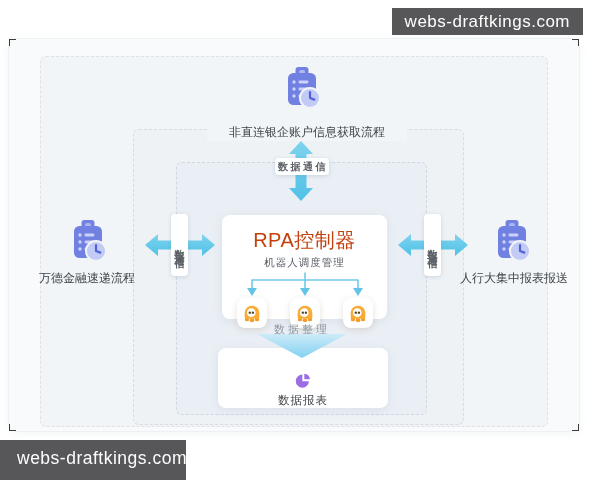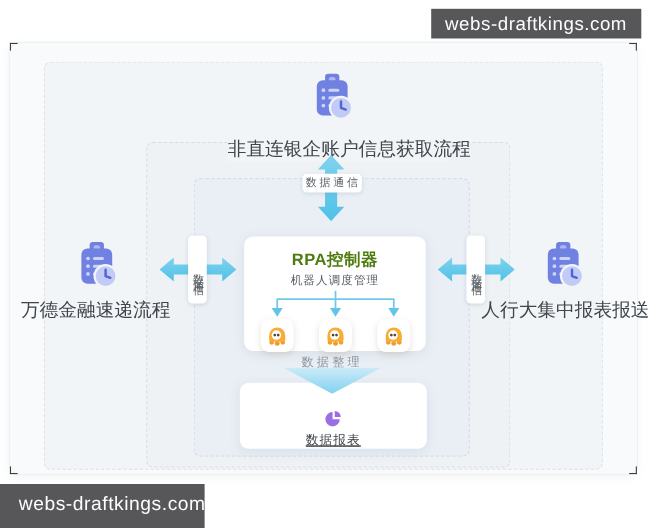--- a/index.html
+++ b/index.html
@@ -23,55 +23,55 @@
   .c-bl { left:9px;  top:424px; border-left:1.5px solid #3c3c3c; border-bottom:1.5px solid #3c3c3c; }
   .c-br { left:572px; top:424px; border-right:1.5px solid #3c3c3c; border-bottom:1.5px solid #3c3c3c; }
 
   .zone { position:absolute; border-radius:6px; }
   .zone1 { left:40px;  top:56px;  width:508px; height:371px; background:#f2f5f7; border:1px dashed #dde2e7; }
   .zone2 { left:133px; top:129px; width:331px; height:296px; background:#eef2f5; border:1px dashed #d6dce2; }
   .zone3 { left:176px; top:162px; width:251px; height:253px; background:#eaeff5; border:1px dashed #d0d7e0; }
 
   
   .node-icon { position:absolute; z-index:6; }
-  .node-label { position:absolute; z-index:7; font-size:17px; color:#3f454b; text-align:center; white-space:nowrap; }
+  .node-label { position:absolute; z-index:7; font-size:12px; color:#3f454b; text-align:center; white-space:nowrap; }
   .lbl-top   { left:207px; top:124px; width:200px; background:#f2f5f7; }
   .lbl-left  { left:7px;   top:270px; width:160px; }
   .lbl-right { left:434px; top:270px; width:160px; }
 
   
   .arrow { position:absolute; z-index:8; }
   .comm-pill { position:absolute; z-index:9; background:#ffffff; border-radius:4px;
-    color:#5a6066; font-size:10px; box-shadow:0 1px 4px rgba(120,140,160,.28); }
+    color:#5a6066; font-size:10px; box-shadow:0 1px 4px rgba(120,140,160,.28);font-weight:bold; }
   .pill-h { left:275px; top:158px; width:54px; height:17px; line-height:17px;
     text-align:center; letter-spacing:2.5px; padding-left:2px; }
   .pill-v { width:17px; height:62px; writing-mode:vertical-rl; text-orientation:upright;
     letter-spacing:3px; text-align:center; line-height:17px; padding-top:4px; }
   .pill-vl { left:171px; top:214px; }
   .pill-vr { left:424px; top:214px; }
 
   
   .ctrl-box { position:absolute; left:222px; top:215px; width:165px; height:104px;
     background:#ffffff; border-radius:8px; z-index:6; text-align:center;
     box-shadow:0 2px 10px rgba(130,150,175,.16); }
-  .ctrl-title { margin-top:12px; font-size:15px; font-weight:bold; color:#4d7c0f; letter-spacing:.5px; }
+  .ctrl-title { margin-top:12px; font-size:20px; font-weight:normal; color:#c2410c; letter-spacing:.5px; }
   .ctrl-sub { margin-top:2px; font-size:10.5px; color:#565c63; letter-spacing:1px; }
   .ctrl-connector { display:block; margin:2px auto 0; }
   .robot-row { display:flex; justify-content:center; gap:23px; margin-top:0; }
   .robot-tile { width:30px; height:30px; background:#fff; border-radius:8px;
     box-shadow:0 2px 6px rgba(160,140,100,.25); display:flex; align-items:center; justify-content:center; }
 
   
   .processing { position:absolute; left:222px; top:322px; width:160px; z-index:7;
     text-align:center; font-size:11px; letter-spacing:3px; color:#8d97a1; }
   .big-arrow { position:absolute; left:257px; top:334px; z-index:6; }
   .out-box { position:absolute; left:218px; top:348px; width:170px; height:60px;
     background:#fff; border-radius:8px; z-index:5; display:flex;
     box-shadow:0 2px 10px rgba(130,150,175,.16); }
-  .out-item { flex:1; display:flex; flex-direction:column; align-items:center; justify-content:center; padding-top:24px;text-decoration:underline; }
+  .out-item { flex:1; display:flex; flex-direction:column; align-items:center; justify-content:center; padding-top:24px; }
   .out-label { margin-top:4px; font-size:11.5px; color:#3e4347; letter-spacing:1px; }
 </style>
 </head>
 <body>
 
 <div class="stage">
 
   <div class="badge badge-top">webs-draftkings.com</div>
   <div class="badge badge-bottom">webs-draftkings.com</div>
 

